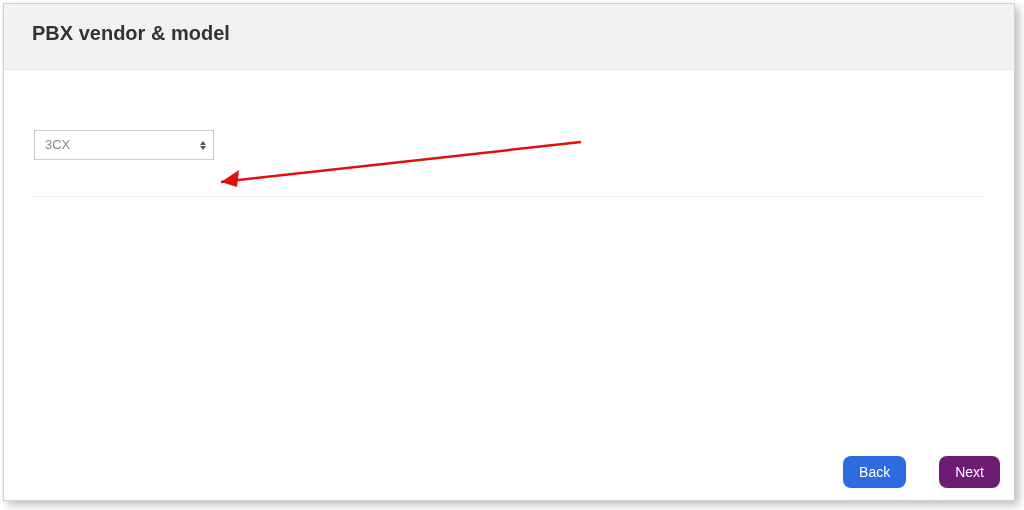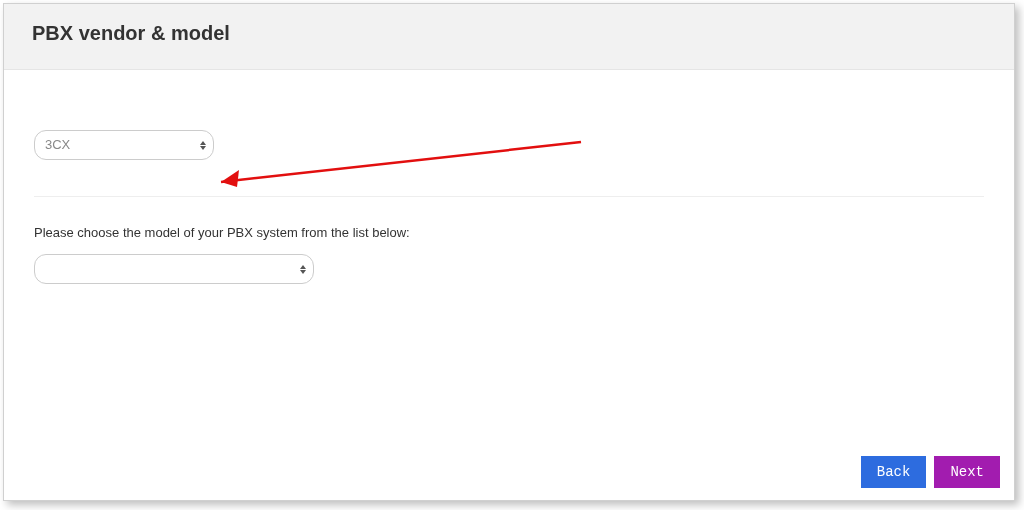--- a/index.html
+++ b/index.html
@@ -56,21 +56,21 @@
     .select-vendor {
       width: 180px;
     }
     .select-model {
       width: 280px;
     }
     .select-box {
       width: 100%;
       height: 30px;
       border: 1px solid #cccccc;
-      border-radius: 12px;
+      border-radius: 0;
       background: #ffffff;
       padding: 0 26px 0 10px;
       font-size: 13px;
       color: #888888;
       appearance: none;
       -webkit-appearance: none;
       -moz-appearance: none;
       line-height: 28px;
       cursor: pointer;
       display: block;
@@ -118,32 +118,33 @@
     }
     .footer {
       position: absolute;
       right: 14px;
       bottom: 12px;
       display: flex;
       gap: 8px;
     }
     .btn {
       border: none;
-      border-radius: 0;
+      border-radius: 8px;
       color: #ffffff;
       font-size: 14px;
       padding: 8px 16px;
       cursor: pointer;
-      font-family: Liberation Mono, monospace;
+      font-family: Liberation Sans, sans-serif;
+      margin-left: 25px;
     }
     .btn-back {
       background: #2d6cdf;
     }
     .btn-next {
-      background: #a21caf;
+      background: #701a75;
     }
   </style>
 </head>
 <body>
 
 <div class="panel">
   <div class="panel-header">
     <h1 class="panel-title">PBX vendor &amp; model</h1>
   </div>
 
@@ -159,30 +160,20 @@
       </div>
     </div>
 
     <svg class="annotation-arrow" viewBox="0 0 395 60" preserveAspectRatio="none">
       <line x1="392" y1="2" x2="32" y2="42" stroke-width="2.5" stroke="#e20f0f"></line>
       <polygon points="32,42 50,30 48,47" fill="#e20f0f"></polygon>
     </svg>
 
     <hr class="divider">
 
-    <div class="field-group">
-      <label class="field-label">Please choose the model of your PBX system from the list below:</label>
-      <div class="select-wrap select-model">
-        <div class="select-box"></div>
-        <span class="select-caret">
-          <span class="caret-up"></span>
-          <span class="caret-down"></span>
-        </span>
-      </div>
-    </div>
 
   </div>
 
   <div class="footer">
     <button class="btn btn-back">Back</button>
     <button class="btn btn-next">Next</button>
   </div>
 </div>
 
 </body></html>

